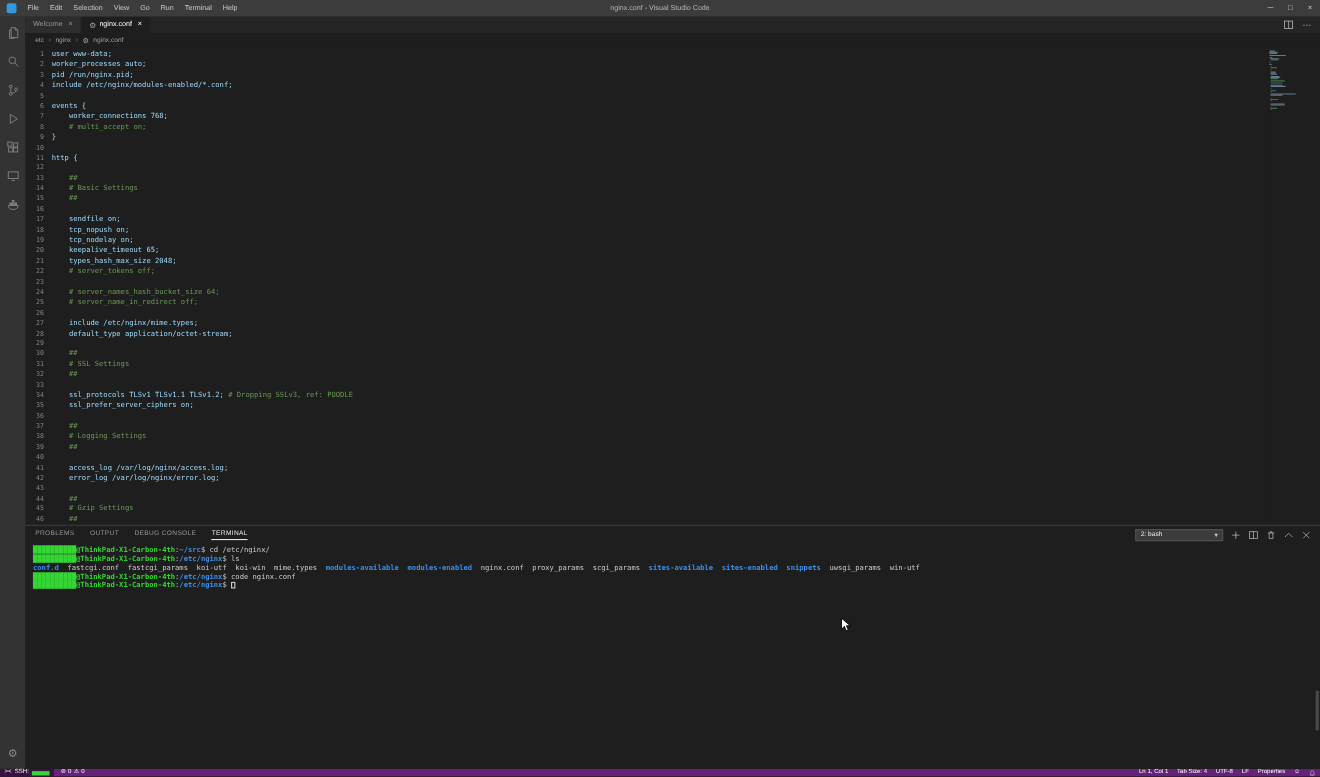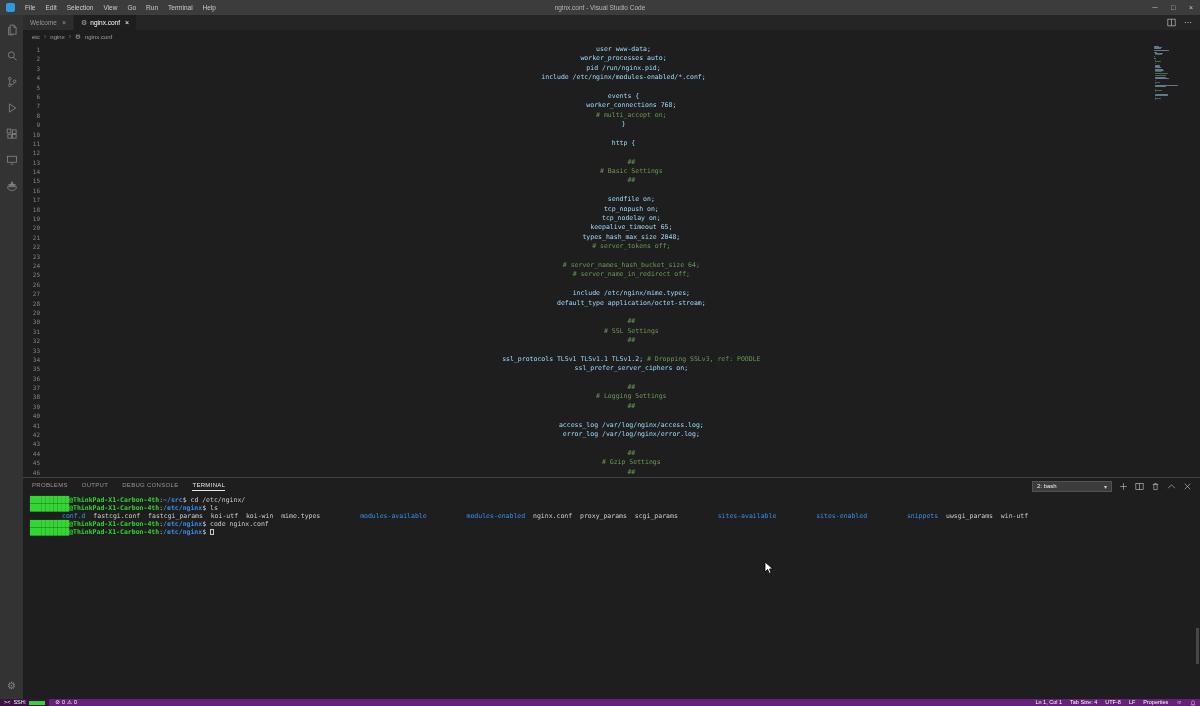--- a/index.html
+++ b/index.html
@@ -41,21 +41,21 @@
   .bc-sep { color:#6e6e6e; font-size:7px; }
   .bc-icon { color:#9da5b4; font-size:6.5px; }
 
   
   .code-area { flex:1; position:relative; display:flex; overflow:hidden; padding-top:2px; }
   .gutter { width:24px; padding-right:7px; text-align:right; flex:none;
             font:6px/9.4px "DejaVu Sans Mono", monospace; color:#858585; }
   .ln { height:9.4px; }
   .code { flex:1; font:6.5px/9.4px "DejaVu Sans Mono", monospace; color:#d4d4d4;
           white-space:pre; tab-size:4; -moz-tab-size:4; min-width:0; }
-  .cl { height:9.4px;text-align:center; }
+  .cl { height:9.4px; }
   .seg-code { color:#9cdcfe; }
   .seg-comment { color:#6a9955; }
   .seg-plain { color:#cccccc; }
   .minimap { position:absolute; right:0; top:0; bottom:0; width:48px; background:#1e1e1e; }
   .mm { padding-top:3px; padding-left:2px; }
   .mm-line { height:1px; margin-bottom:0.2px; border-radius:0.5px; opacity:0.85; }
 
   
   .panel { flex:1; position:relative; border-top:1px solid rgba(128,128,128,0.35); background:#1e1e1e; }
   .panel-header { height:16px; display:flex; align-items:center; justify-content:space-between; padding:0 8px 0 9px; }
@@ -65,21 +65,21 @@
   .panel-actions { display:flex; align-items:center; gap:7px; }
   .shell-select { background:#3c3c3c; border:1px solid #525252; color:#f0f0f0; font-size:6px;
                   height:11px; width:80px; display:flex; align-items:center; justify-content:space-between;
                   padding:0 4px; }
   .chev { font-size:6px; color:#cccccc; }
   .pa-icon svg { width:9px; height:9px; stroke:#c5c5c5; fill:none; stroke-width:1.1; display:block; }
   .terminal { padding:2px 0 0 7px; font:6.5px/8px "DejaVu Sans Mono", monospace; color:#cccccc; white-space:pre; }
   .tl { height:8px; }
   .seg-prompt { color:#33d633; font-weight:bold; }
   .seg-path { color:#3b8eea; font-weight:bold; }
-  .seg-dir { color:#3b8eea; font-weight:normal;margin-left:32px; }
+  .seg-dir { color:#3b8eea; font-weight:bold; }
   .term-cursor { display:inline-block; width:3.5px; height:6.5px; border:1px solid #cccccc; vertical-align:-1px; }
   .panel-scrollbar { position:absolute; right:1px; top:150px; width:3px; height:36px; background:rgba(121,121,121,0.45); }
 
   
   .statusbar { height:7px; background:#68217a; color:#ffffff; display:flex; align-items:center;
                justify-content:space-between; font-size:5.5px; line-height:7px; }
   .sb-left, .sb-right { display:flex; align-items:center; height:100%; }
   .sb-left { gap:6px; }
   .sb-right { gap:8px; padding-right:4px; }
   .sb-remote { display:flex; align-items:center; gap:3px; background:rgba(0,0,0,0.45); height:100%; padding:0 4px; }

